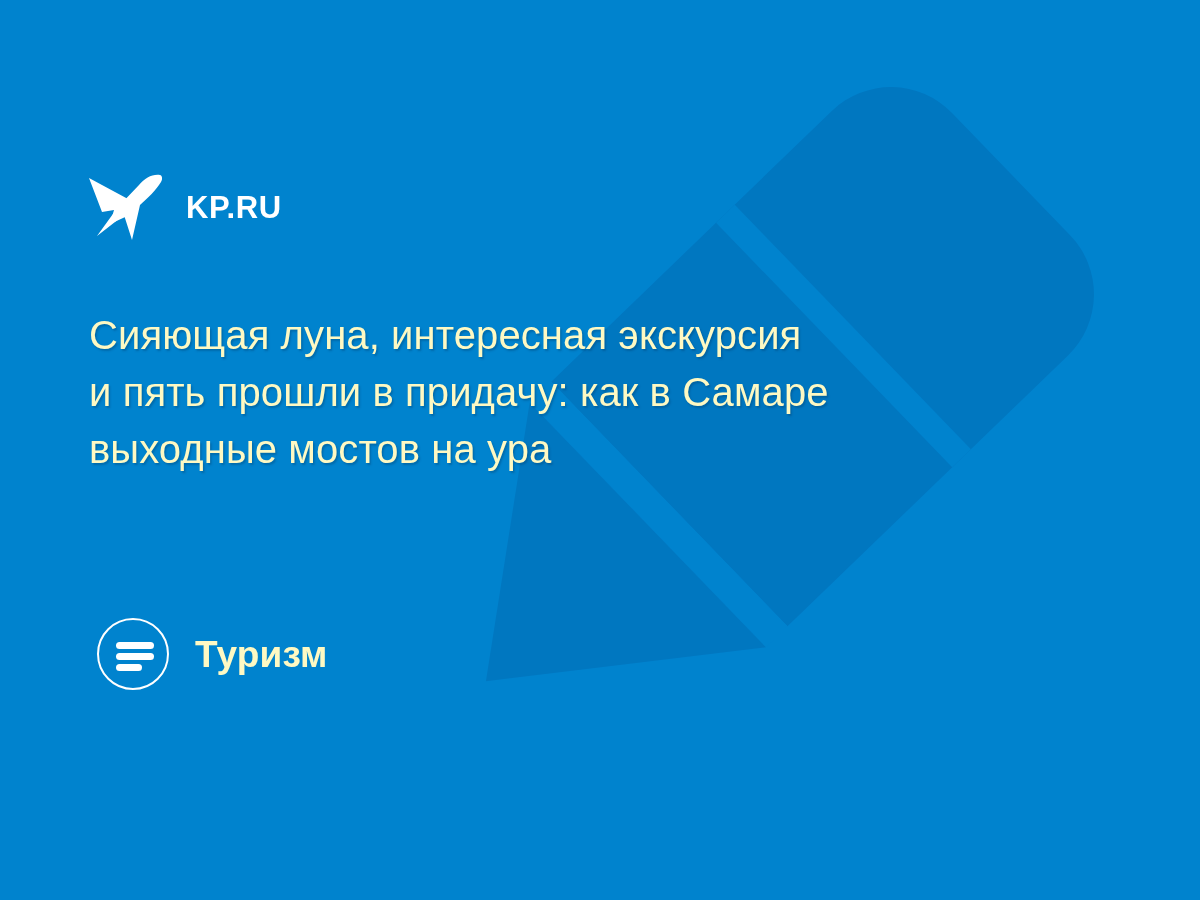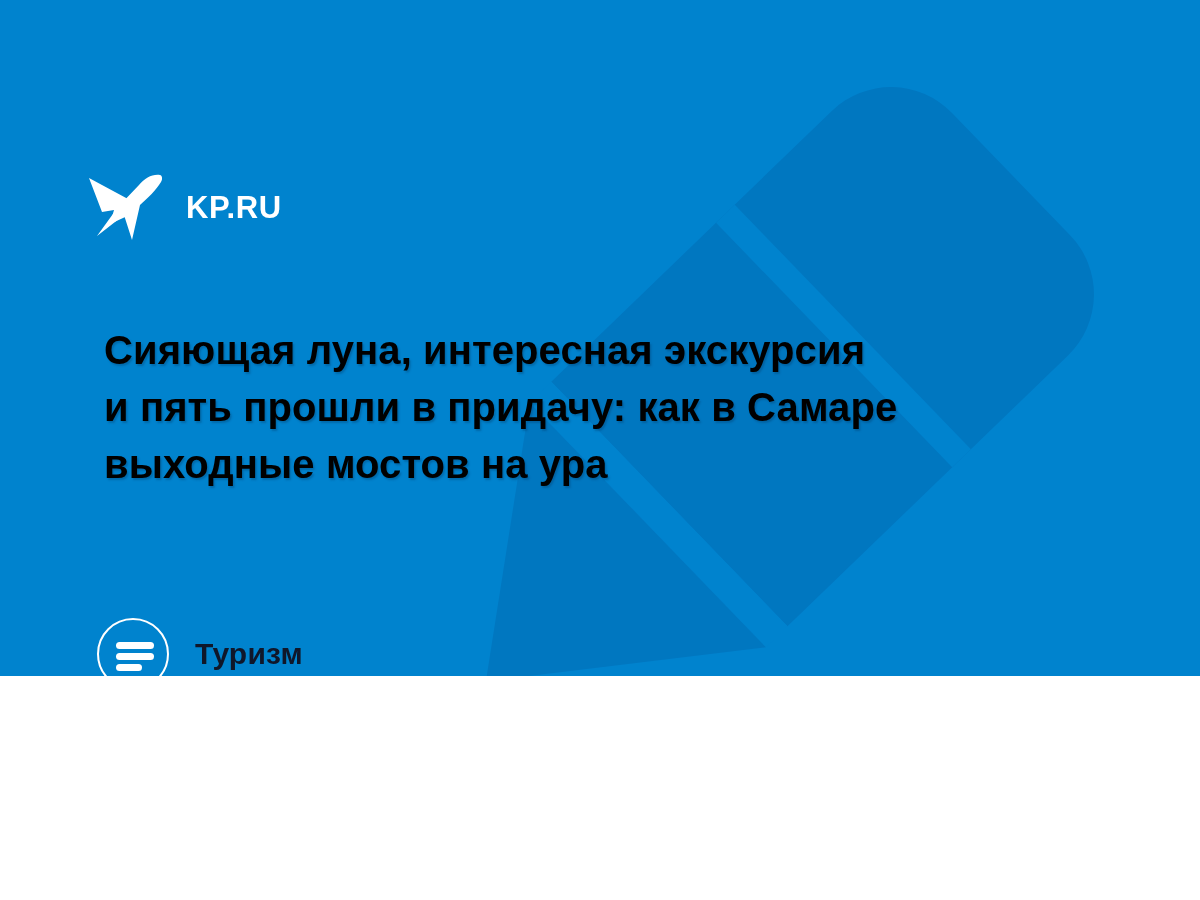--- a/index.html
+++ b/index.html
@@ -11,21 +11,21 @@
   body {
     width: 1200px;
     height: 900px;
     overflow: hidden;
     font-family: "Liberation Sans", "DejaVu Sans", sans-serif;
   }
 
   #card {
     position: relative;
     width: 1200px;
-    height: 676px;
+    height: 900px;
     background: #0083CE;
     overflow: hidden;
   }
 
   
   #watermark {
     position: absolute;
     left: 0;
     top: 0;
     width: 1200px;
@@ -59,24 +59,24 @@
     line-height: 1;
     white-space: nowrap;
   }
 
   
   #headline {
     position: absolute;
     left: 88px;
     top: 306px;
     width: 960px;
-    margin: 16px;
-    color: #000000;
+    margin: 1px;
+    color: #fef9c3;
     font-size: 40px;
-    font-weight: 700;
+    font-weight: 400;
     line-height: 57px;
     letter-spacing: 0.1px;
     text-shadow: 1.5px 2px 2px rgba(0, 60, 105, 0.35);
   }
 
   #headline .hl-line {
     display: block;
     white-space: nowrap;
   }
 
@@ -107,22 +107,22 @@
     background: #FFFFFF;
     border-radius: 4px;
   }
 
   #category-icon .bar-1 { top: 22px; width: 38px; }
   #category-icon .bar-2 { top: 33px; width: 38px; }
   #category-icon .bar-3 { top: 44px; width: 26px; }
 
   #category-label {
     margin-left: 26px;
-    color: #0f172a;
-    font-size: 30px;
+    color: #fef9c3;
+    font-size: 37px;
     font-weight: 700;
     line-height: 1;
     letter-spacing: 0.2px;
     white-space: nowrap;
   }
 </style>
 </head>
 <body>
 
 <div id="card">

